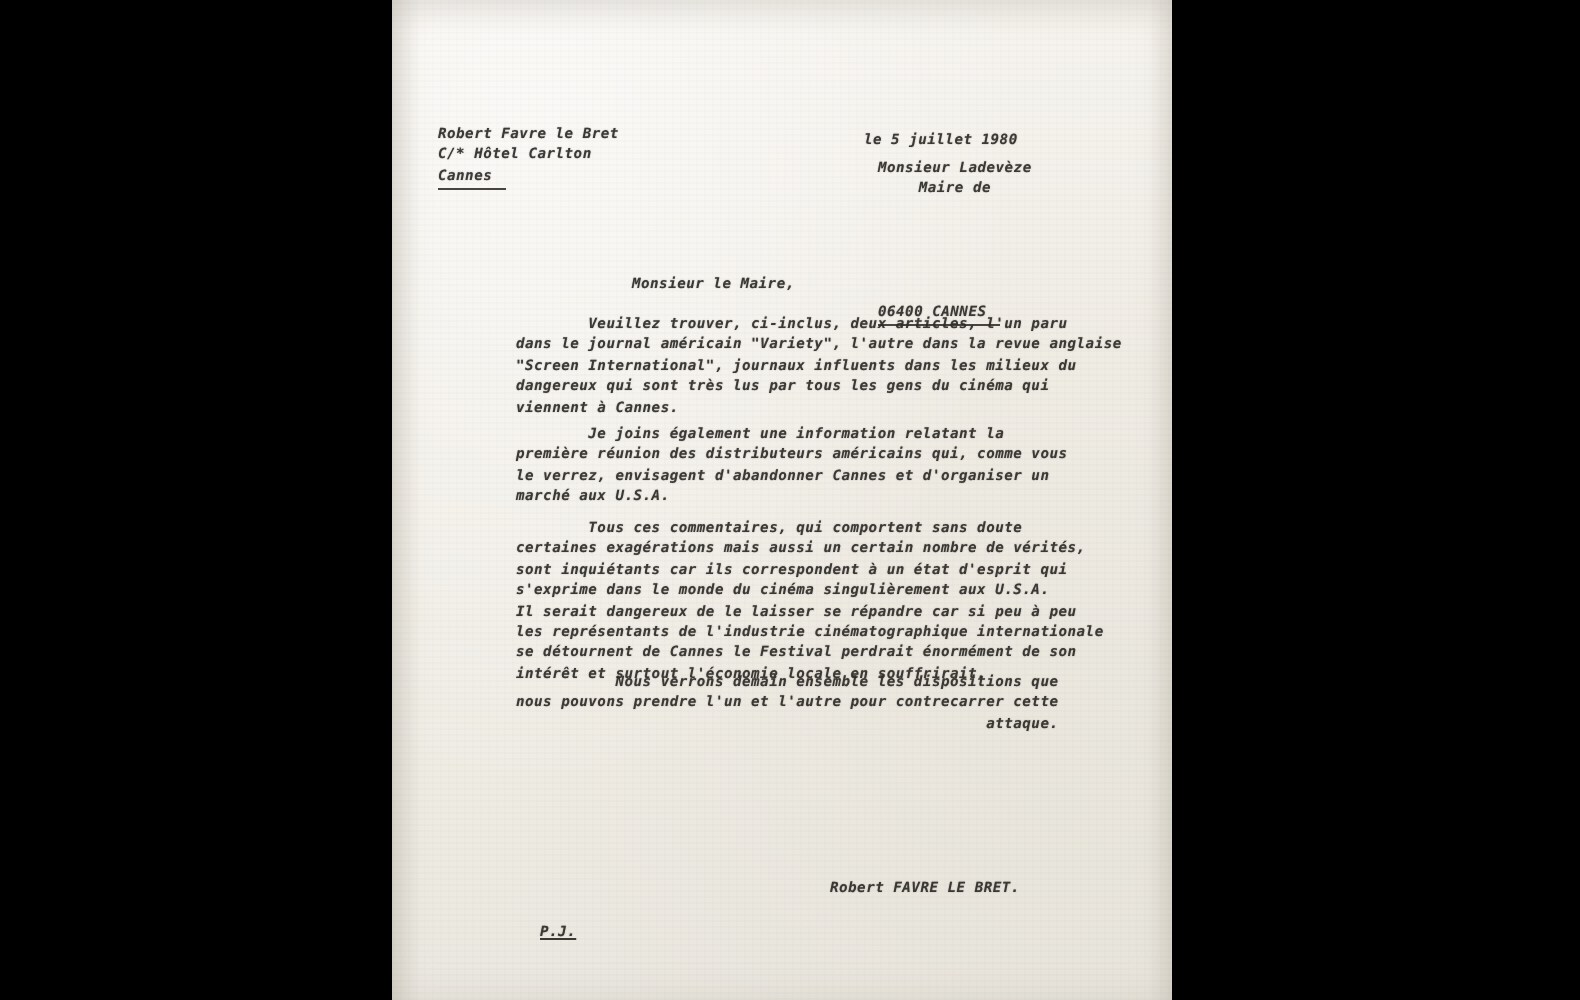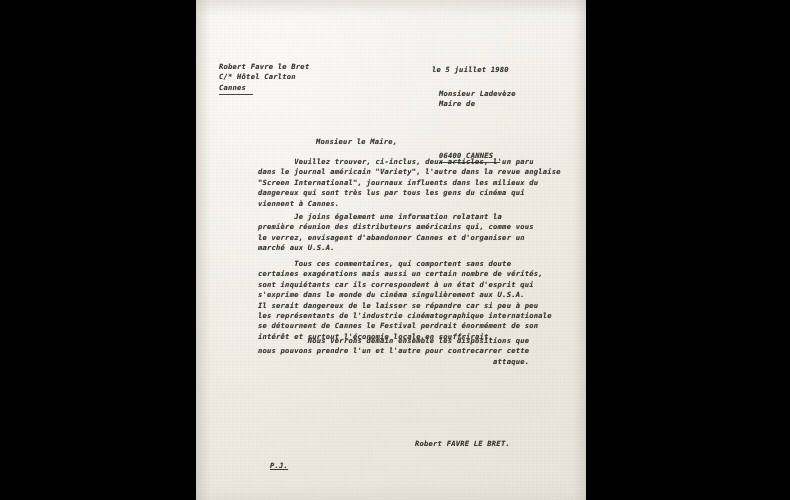--- a/index.html
+++ b/index.html
@@ -77,21 +77,21 @@
     line-height: 10.4px;
     letter-spacing: 0.25px;
     color: #2c2a27;
     white-space: pre;
     text-shadow: 0 0 0.7px rgba(60,57,50,0.55);
     opacity: 0.92;
   }
 
   .blk-sender     { left: 23px;  top: 18px; margin-top: 44px; }
   .blk-date       { left: 236px; top: 65px; }
-  .blk-recipient  { left: 243px; top: 89px; }
+  .blk-recipient  { left: 243px; top: 79px; text-align: center; }
   .blk-city       { left: 243px; top: 118px; margin-top: 33px; }
   .blk-salut      { left: 74px;  top: 137px; padding-left: 46px; }
   .blk-p1         { left: 62px;  top: 157px; }
   .blk-p2         { left: 62px;  top: 212px; }
   .blk-p3         { left: 62px;  top: 259px; }
   .blk-p4         { left: 62px;  top: 336px; text-align: right; }
   .blk-p5         { left: 62px;  top: 368px; }
   .blk-sign       { left: 219px; top: 439px; }
   .blk-pj         { left: 74px;  top: 461px; text-decoration: underline; }
 

